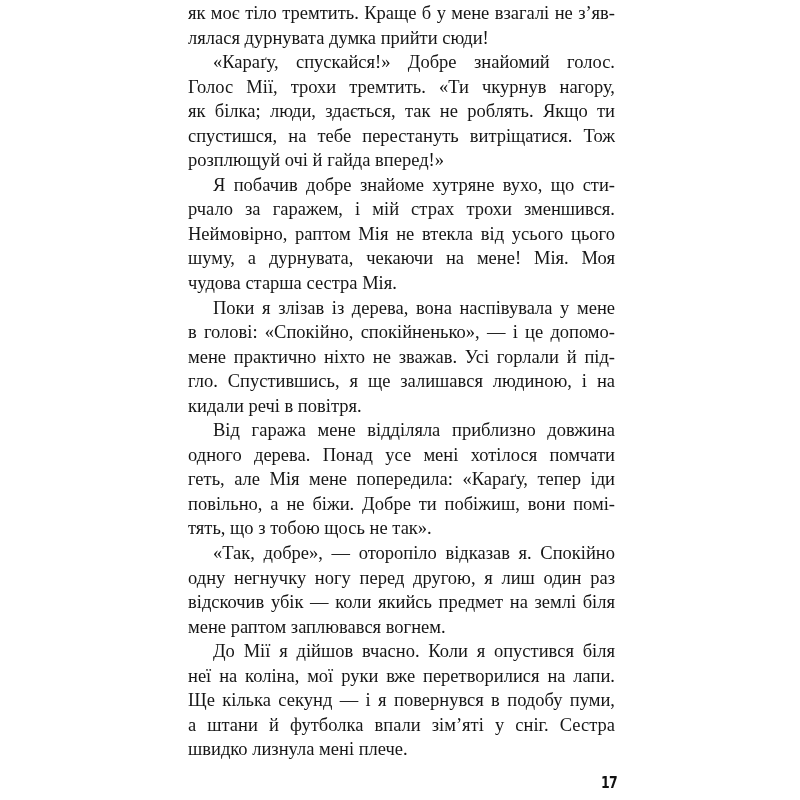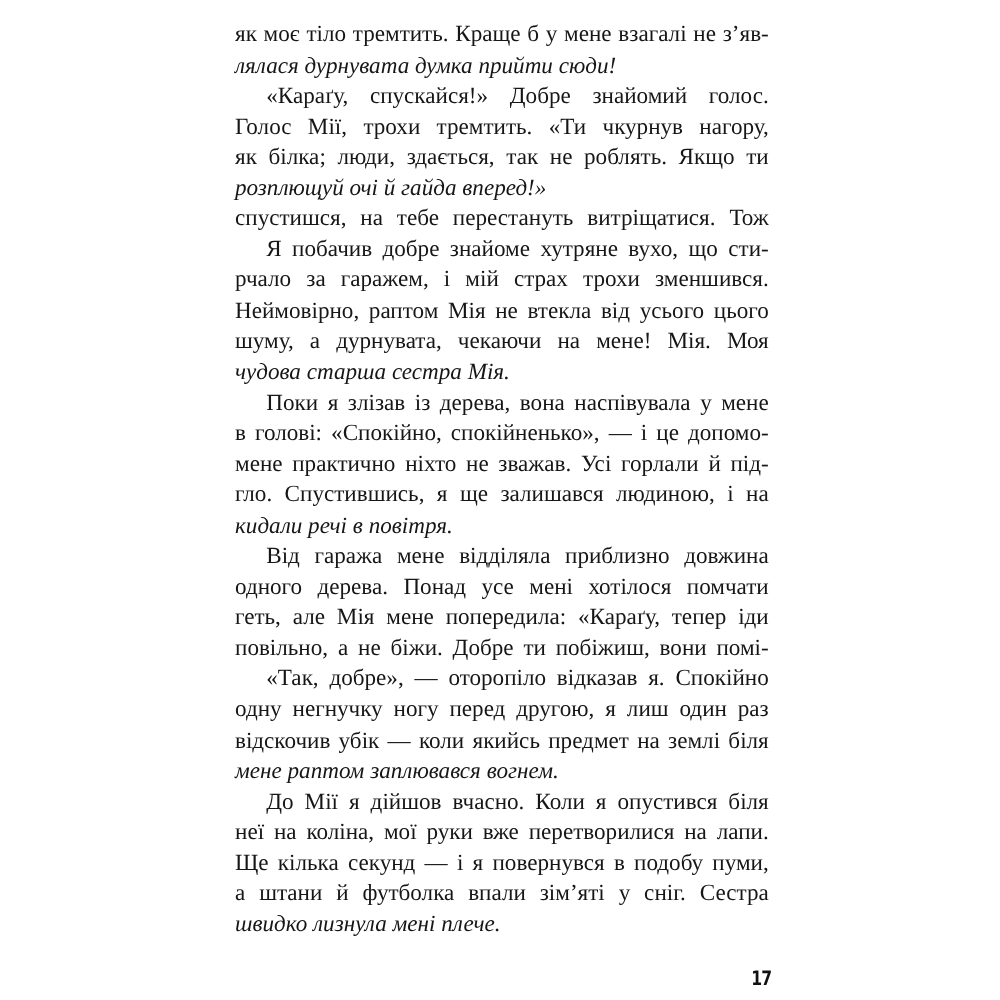--- a/index.html
+++ b/index.html
@@ -15,34 +15,32 @@
     overflow: hidden;
     font-family: "Liberation Serif", serif;
   }
   .text-block {
     position: absolute;
     left: 188px;
     top: 1px;
     width: 427px;
     color: #161616;
     font-size: 18.5px;
-    margin-top: 15px;
   }
   .line {
     height: 24.55px;
     line-height: 24.55px;
     text-align: justify;
     text-align-last: justify;
     white-space: normal;
     overflow: visible;
   }
   .line.last {
     text-align: left;
     text-align-last: left;
-    font-style: italic;
   }
   .line.indent {
     text-indent: 25px;
   }
   .page-number {
     position: absolute;
     left: 594px;
     top: 773px;
     width: 30px;
     text-align: center;
@@ -57,36 +55,37 @@
 </head>
 <body>
 
 <div class="page">
   <div class="text-block">
       <div class="line">як моє тіло тремтить. Краще б у мене взагалі не з’яв-</div>
       <div class="line last">лялася дурнувата думка прийти сюди!</div>
       <div class="line indent">«Караґу, спускайся!» Добре знайомий голос.</div>
       <div class="line">Голос Мії, трохи тремтить. «Ти чкурнув нагору,</div>
       <div class="line">як білка; люди, здається, так не роблять. Якщо ти</div>
+      <div class="line">спустишся, на тебе перестануть витріщатися. Тож</div>
       <div class="line last">розплющуй очі й гайда вперед!»</div>
-      <div class="line">спустишся, на тебе перестануть витріщатися. Тож</div>
       <div class="line indent">Я побачив добре знайоме хутряне вухо, що сти-</div>
       <div class="line">рчало за гаражем, і мій страх трохи зменшився.</div>
       <div class="line">Неймовірно, раптом Мія не втекла від усього цього</div>
       <div class="line">шуму, а дурнувата, чекаючи на мене! Мія. Моя</div>
       <div class="line last">чудова старша сестра Мія.</div>
       <div class="line indent">Поки я злізав із дерева, вона наспівувала у мене</div>
       <div class="line">в голові: «Спокійно, спокійненько», — і це допомо-</div>
       <div class="line">мене практично ніхто не зважав. Усі горлали й під-</div>
       <div class="line">гло. Спустившись, я ще залишався людиною, і на</div>
       <div class="line last">кидали речі в повітря.</div>
       <div class="line indent">Від гаража мене відділяла приблизно довжина</div>
       <div class="line">одного дерева. Понад усе мені хотілося помчати</div>
       <div class="line">геть, але Мія мене попередила: «Караґу, тепер іди</div>
       <div class="line">повільно, а не біжи. Добре ти побіжиш, вони помі-</div>
+      <div class="line last">тять, що з тобою щось не так».</div>
       <div class="line indent">«Так, добре», — оторопіло відказав я. Спокійно</div>
       <div class="line">одну негнучку ногу перед другою, я лиш один раз</div>
       <div class="line">відскочив убік — коли якийсь предмет на землі біля</div>
       <div class="line last">мене раптом заплювався вогнем.</div>
       <div class="line indent">До Мії я дійшов вчасно. Коли я опустився біля</div>
       <div class="line">неї на коліна, мої руки вже перетворилися на лапи.</div>
       <div class="line">Ще кілька секунд — і я повернувся в подобу пуми,</div>
       <div class="line">а штани й футболка впали зім’яті у сніг. Сестра</div>
       <div class="line last">швидко лизнула мені плече.</div>
     </div>

